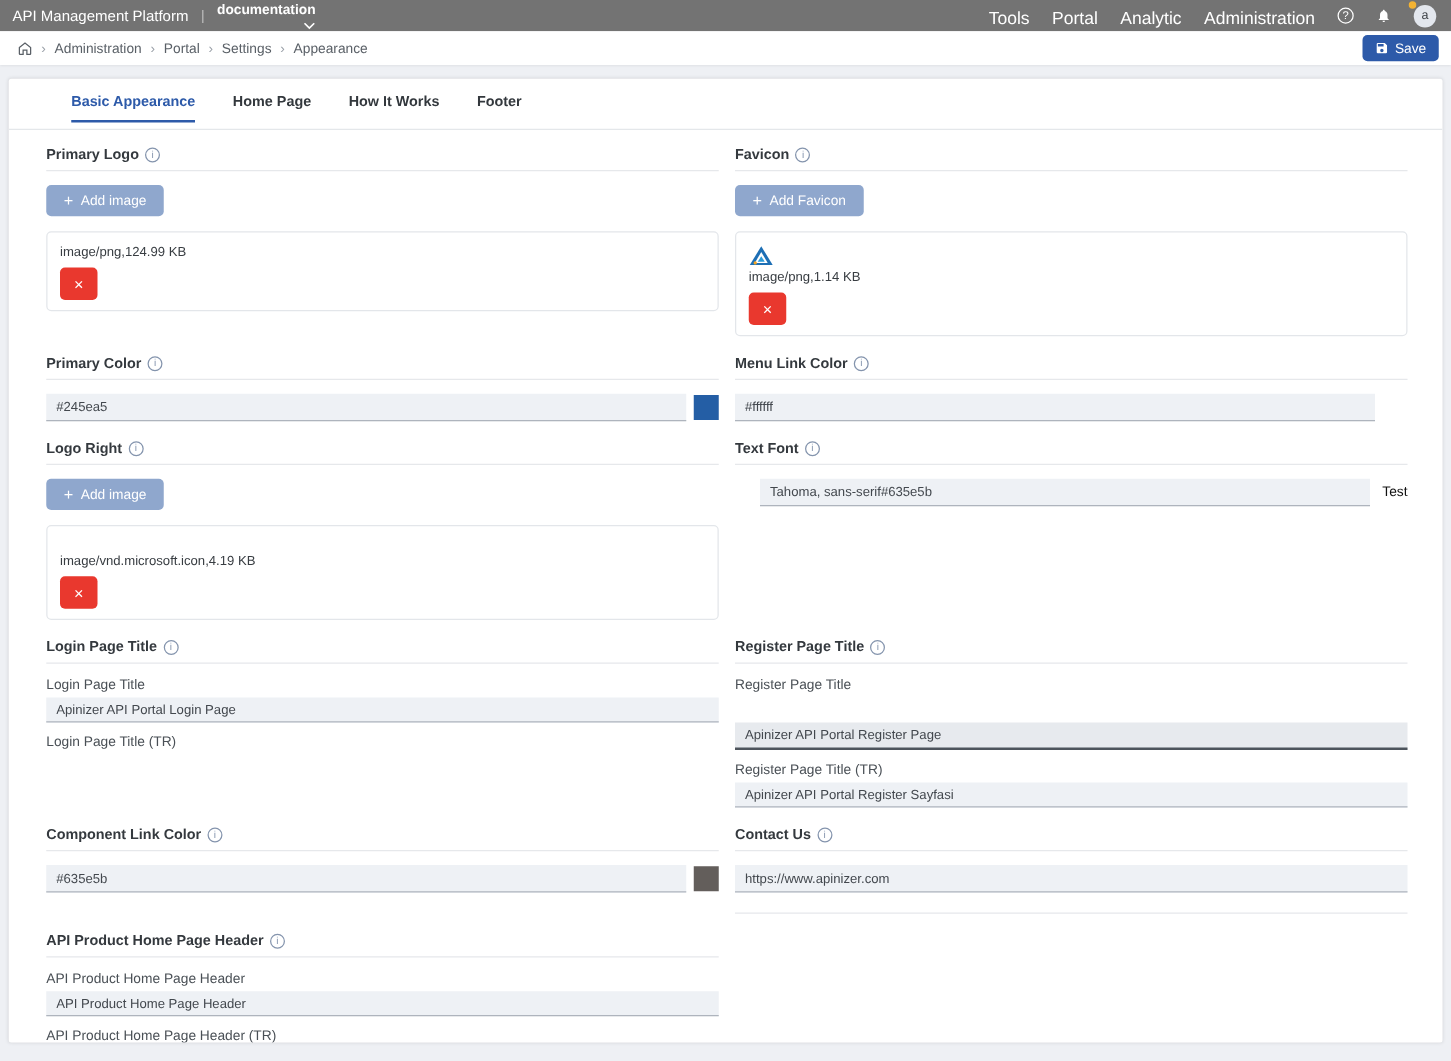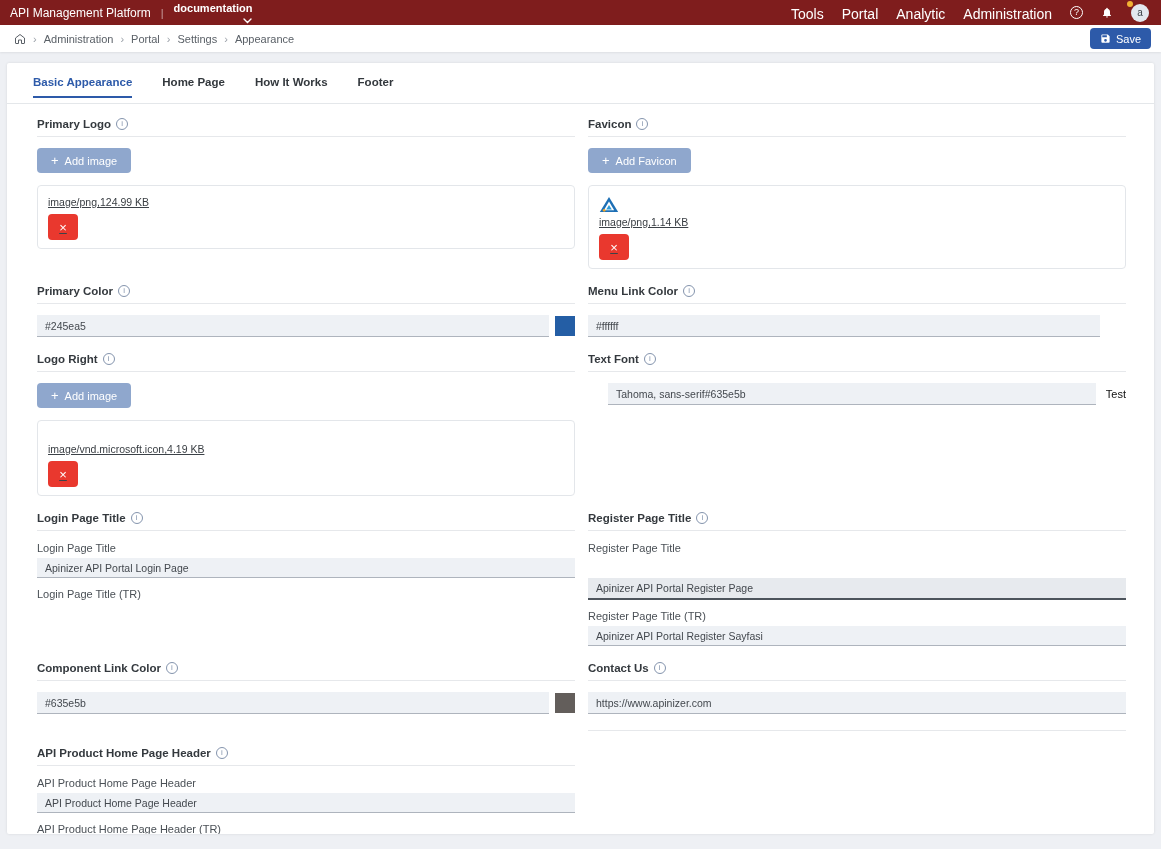--- a/index.html
+++ b/index.html
@@ -7,21 +7,21 @@
   body {
     font-family:"Liberation Sans", sans-serif;
     background:#eef0f4;
     font-size:11px;
     color:#3c4248;
   }
   .btn-reset { background:none; border:none; color:inherit; font:inherit; cursor:pointer; padding:0; display:inline-flex; align-items:flex-end; gap:4px;flex-direction:column; }
 
   
   .navbar {
-    height:25px; background:#7f1d1d; color:#fff;
+    height:25px; background:#737373; color:#fff;
     display:flex; align-items:center; justify-content:space-between;
     padding:0 12px 0 10px;
   }
   .nav-left { display:flex; align-items:center; gap:10px; }
   .nav-title { font-size:12px; }
   .nav-divider { opacity:.55; }
   .nav-project { font-weight:bold; font-size:11px; }
   .nav-right { display:flex; align-items:center; gap:18px; }
   .nav-menu { font-size:14px;margin-top:12px; }
   .chev { display:inline-block; }
@@ -58,21 +58,21 @@
     height:21px; padding:0 10px; font-size:11px; cursor:pointer;
     display:inline-flex; align-items:center; gap:5px; font-family:inherit;
   }
 
   
   .card {
     margin:11px 7px 0; background:#fff; border-radius:2px;
     box-shadow:0 0 3px rgba(0,0,0,.10);
     height:771px; overflow:hidden;
   }
-  .tabs { display:flex; gap:30px; padding:13px 26px 0; }
+  .tabs { display:flex; gap:30px; padding:13px 26px 0;margin-left:24px; }
   .tab {
     font-weight:bold; font-size:11.5px; color:#33383d;
     padding-bottom:8px; cursor:pointer; border-bottom:2px solid transparent;
   }
   .tab.active { color:#2d5aa9; border-bottom-color:#2d5aa9; }
   .tabs-divider { height:1px; background:#e4e7ea; margin-top:5px; }
 
   
   .form-grid {
     padding:14px 28px 0 30px;
@@ -95,21 +95,20 @@
     background:#8fa7cd; color:#fff; border:none; border-radius:4px;
     height:25px; padding:0 14px; font-size:11px; cursor:pointer;
     display:inline-flex; align-items:center; gap:6px; margin-bottom:12px;
     font-family:inherit;
   }
   .plus-glyph { font-size:13px; line-height:1; }
 
   .file-box {
     border:1px solid #e3e6ea; border-radius:4px; background:#fff;
     padding:10px 10px 8px;
-    text-decoration:underline;
   }
   .file-box.tall { padding-top:22px; }
   .file-logo { display:block; margin-bottom:3px; }
   .file-info { font-size:10.5px; color:#383d42; margin-bottom:6px; }
   .remove-btn {
     width:30px; height:26px; background:#e9382e; border:none; border-radius:4px;
     color:#fff; font-size:13px; line-height:1; cursor:pointer;
     display:flex; align-items:center; justify-content:center;
   }
 

